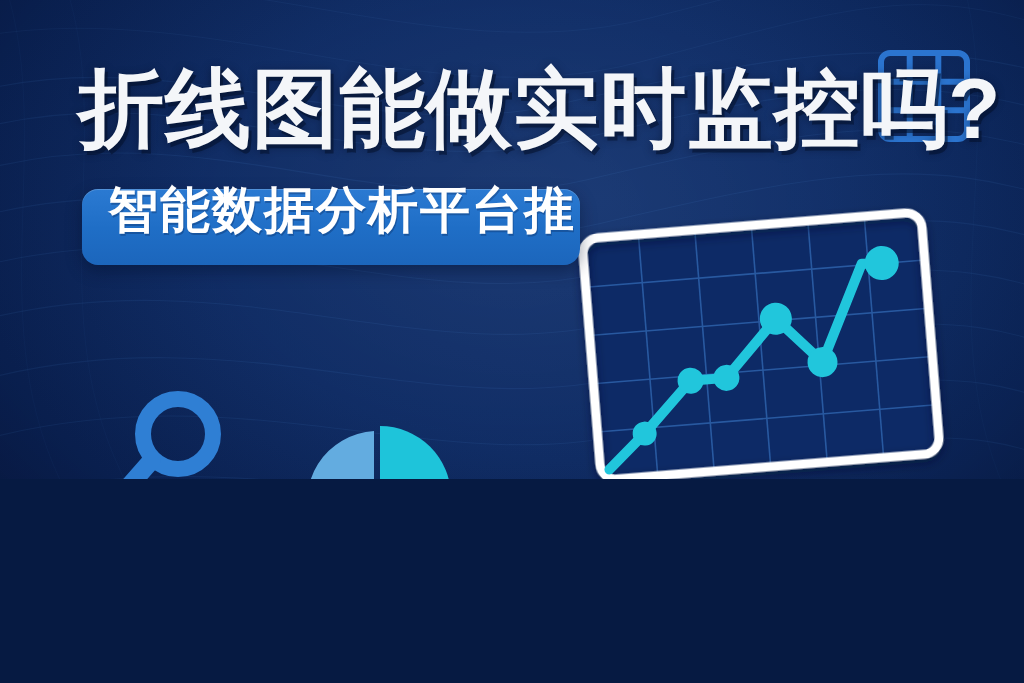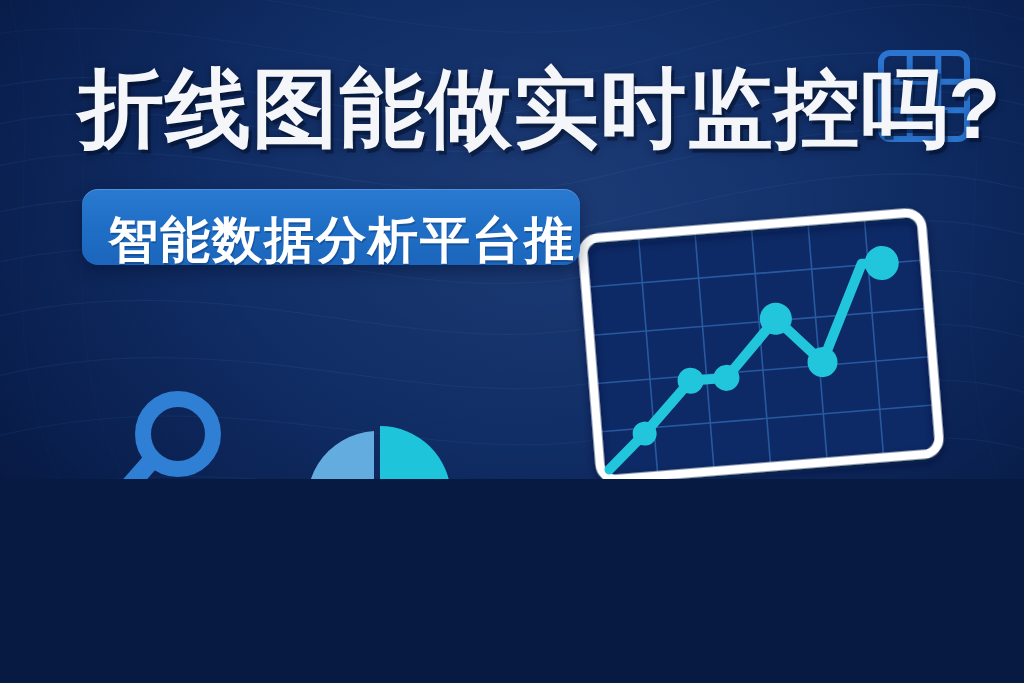--- a/index.html
+++ b/index.html
@@ -67,22 +67,23 @@
   .badge {
     position: absolute;
     left: 82px;
     top: 189px;
     width: 498px;
     height: 76px;
     border-radius: 16px;
     background: linear-gradient(180deg, #2b7ad2 0%, #1f6ec6 52%, #1c66bc 100%);
     box-shadow: 0 6px 16px rgba(3,14,44,0.42), inset 0 1px 0 rgba(255,255,255,0.18);
     display: flex;
-    align-items: flex-end;
+    align-items: flex-start;
     z-index: 6;
+    font-family: Liberation Mono, monospace;
   }
   .badge-text {
     padding-left: 26px;
     font-size: 50px;
     font-weight: bold;
     color: #ffffff;
     letter-spacing: 2px;
     line-height: 1;
     text-shadow: 1px 2px 0 rgba(8,40,92,0.35);
     white-space: nowrap;

